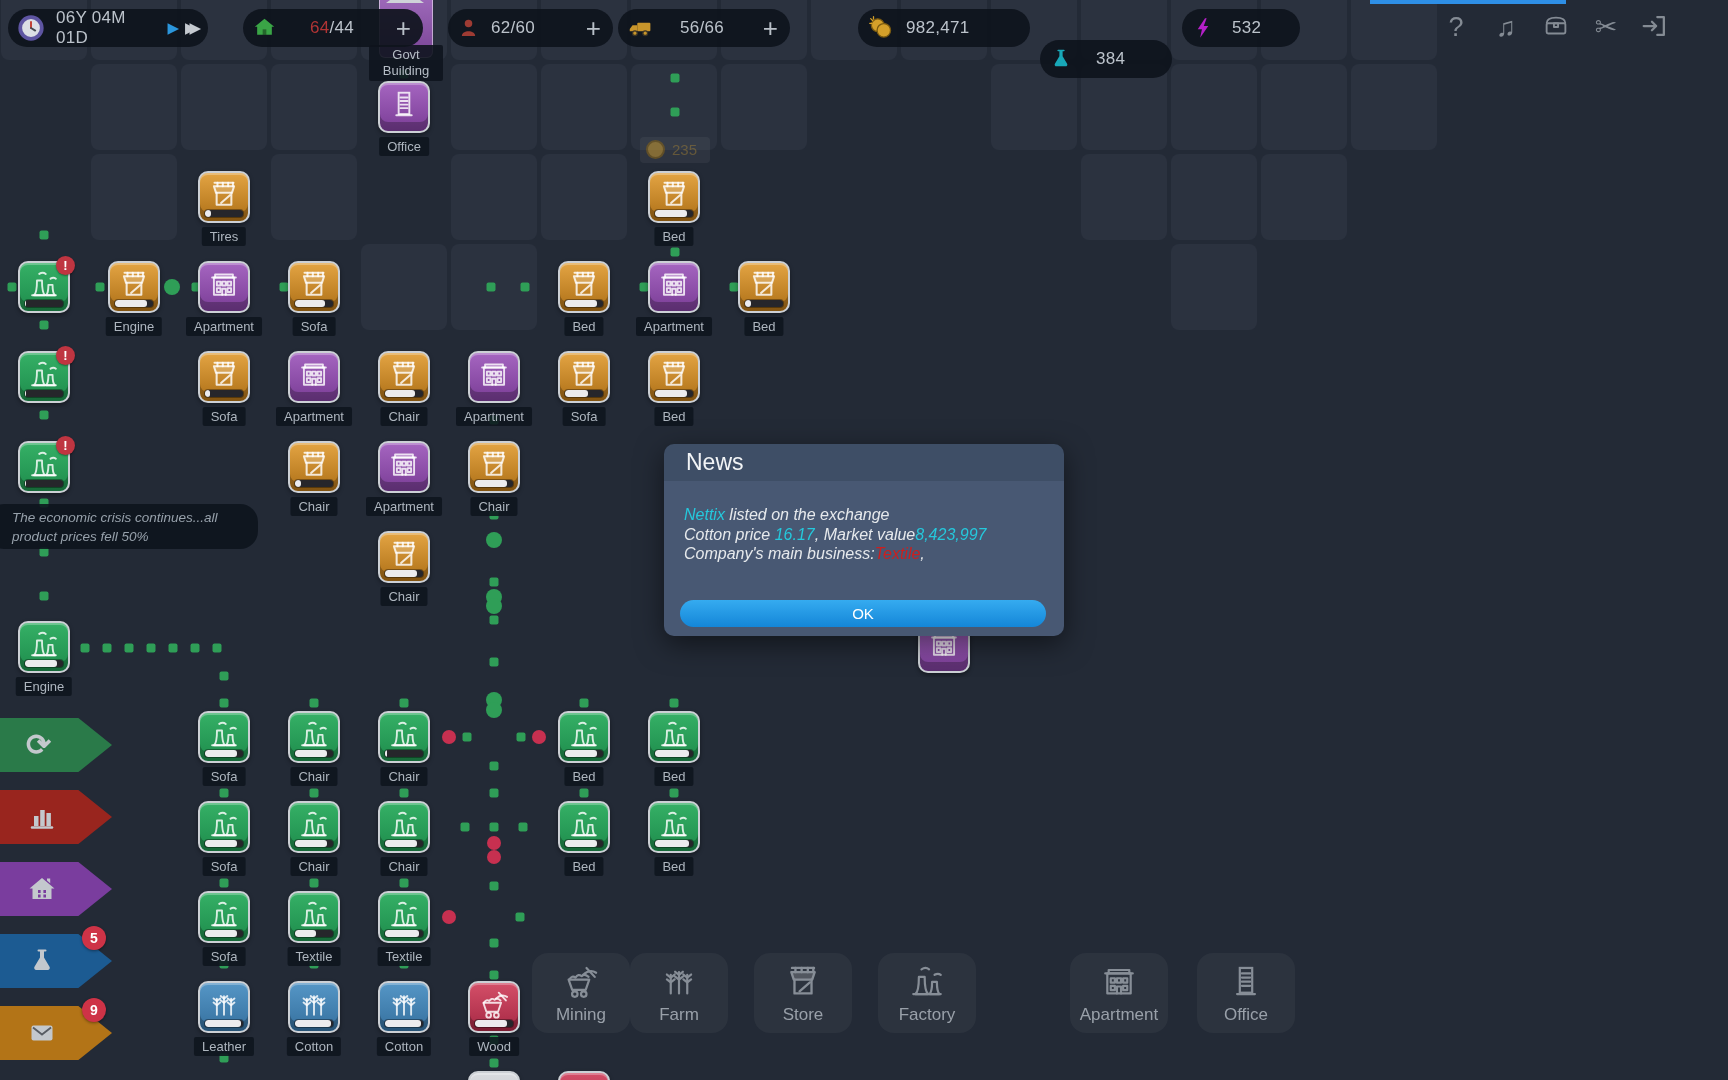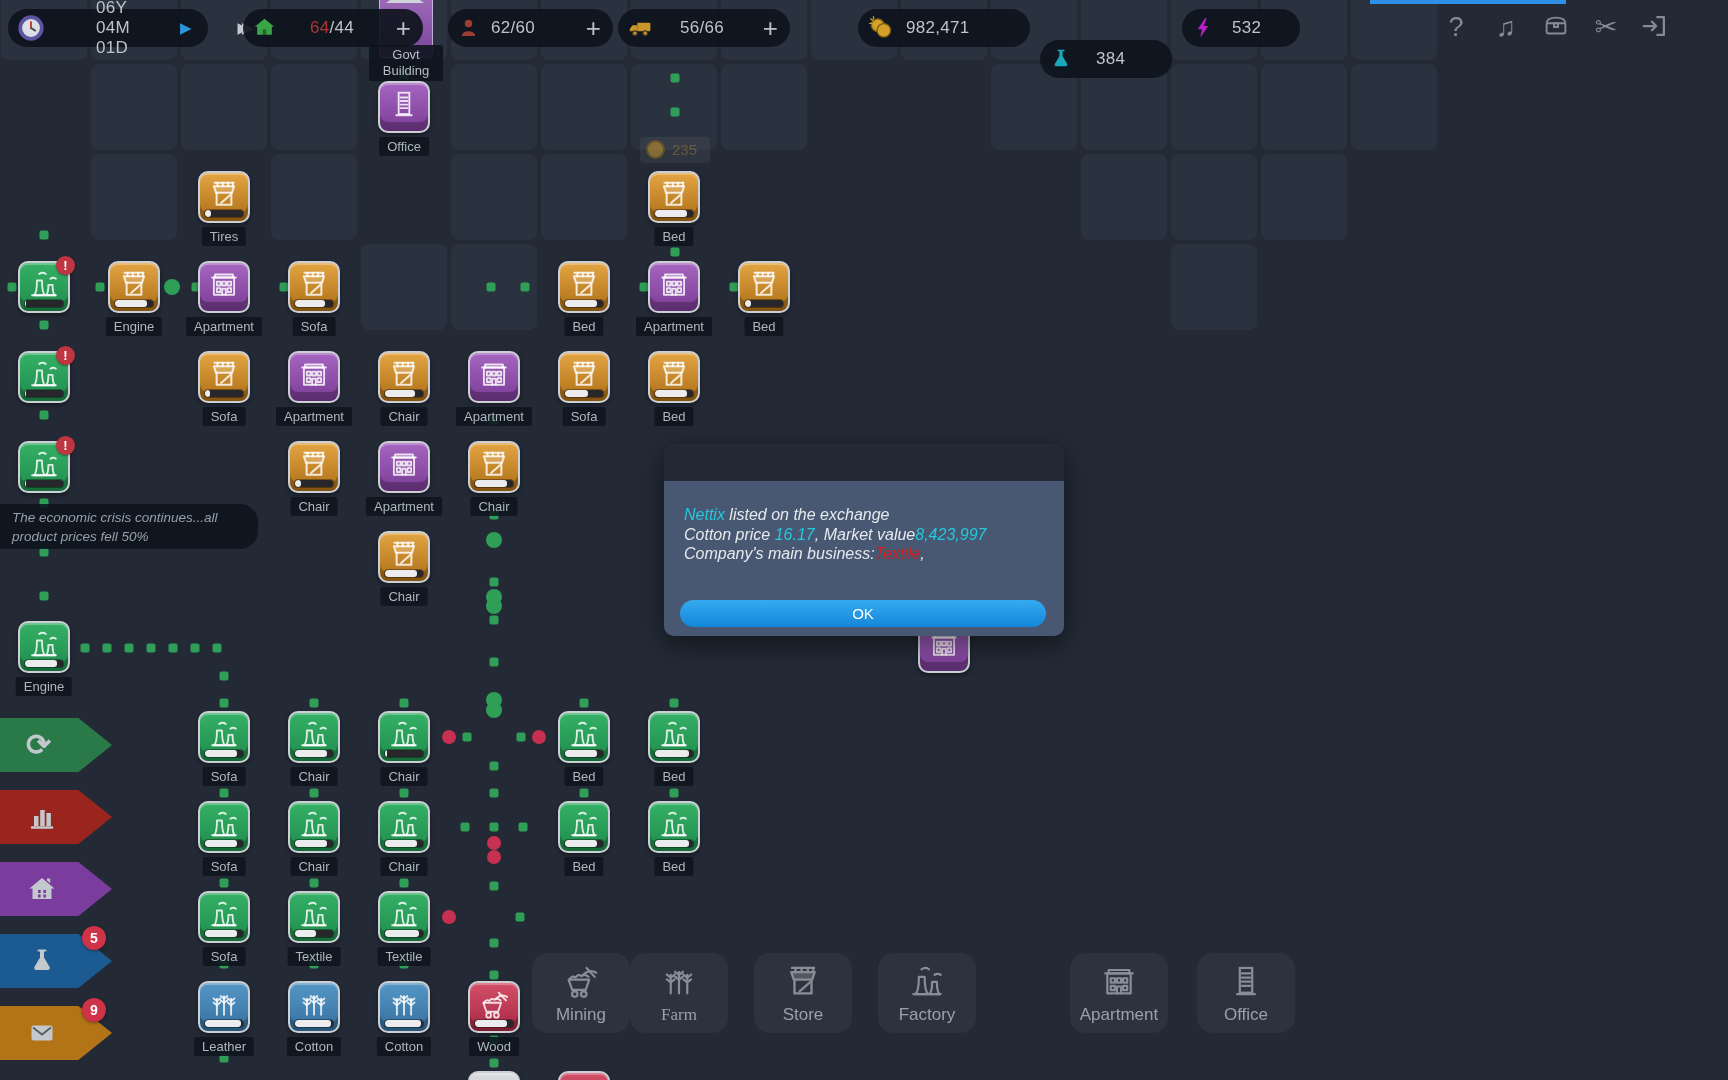--- a/index.html
+++ b/index.html
@@ -660,21 +660,21 @@
 
   <div id="govt-sprite">
       <span class="roof"></span>
     </div>
   <div id="govt-chip">
     <div>Govt</div>
     <div>Building</div>
   </div>
 
   <div id="topbar">
-    <div class="pill" id="pill-time" style="left:8px;width:200px;gap:40px;">
+    <div class="pill" id="pill-time" style="left:8px;width:200px;">
       <svg class="ico">
           <use href="#i-clock"></use>
         </svg>
       <span class="val">06Y 04M 01D</span>
       <span class="play">▶</span>
       <span class="ff">▶▶</span>
     </div>
     <div class="pill" style="left:243px;width:180px;">
       <svg class="ico" style="color:#3aa546;width:27px;height:27px;">
           <use href="#i-house"></use>
@@ -765,38 +765,39 @@
             <use href="#i-mail"></use>
           </svg>
         </div>
         <div class="pen-badge">9</div>
       </div>
     </div>
   <div id="toolbar">
       <div class="build-btn" style="left: 532px;"><svg>
           <use href="#i-cart"></use>
         </svg><div class="blabel">Mining</div></div>
-      <div class="build-btn" style="left: 630px; font-family: Liberation Serif, serif;"><svg>
+      <div class="build-btn" style="left: 630px;"><svg>
           <use href="#i-wheat"></use>
         </svg><div class="blabel">Farm</div></div>
       <div class="build-btn" style="left: 754px;"><svg>
           <use href="#i-store"></use>
         </svg><div class="blabel">Store</div></div>
       <div class="build-btn" style="left: 878px;"><svg>
           <use href="#i-factory"></use>
         </svg><div class="blabel">Factory</div></div>
       <div class="build-btn" style="left: 1070px;"><svg>
           <use href="#i-apartment"></use>
         </svg><div class="blabel">Apartment</div></div>
       <div class="build-btn" style="left: 1197px;"><svg>
           <use href="#i-tower"></use>
         </svg><div class="blabel">Office</div></div>
     </div>
 
   <div id="dialog">
+    <div class="hd">News</div>
     <div class="bd">
       <div class="txt">
         <div><span class="cyan">Nettix</span><span> listed on the exchange</span></div>
         <div><span>Cotton price </span><span class="cyan">16.17</span><span>, Market value</span><span class="cyan">8,423,997</span></div>
         <div><span>Company's main business:</span><span class="redtx">Textile</span><span>,</span></div>
       </div>
       <div id="ok-btn">OK</div>
     </div>
   </div>
 </div>

